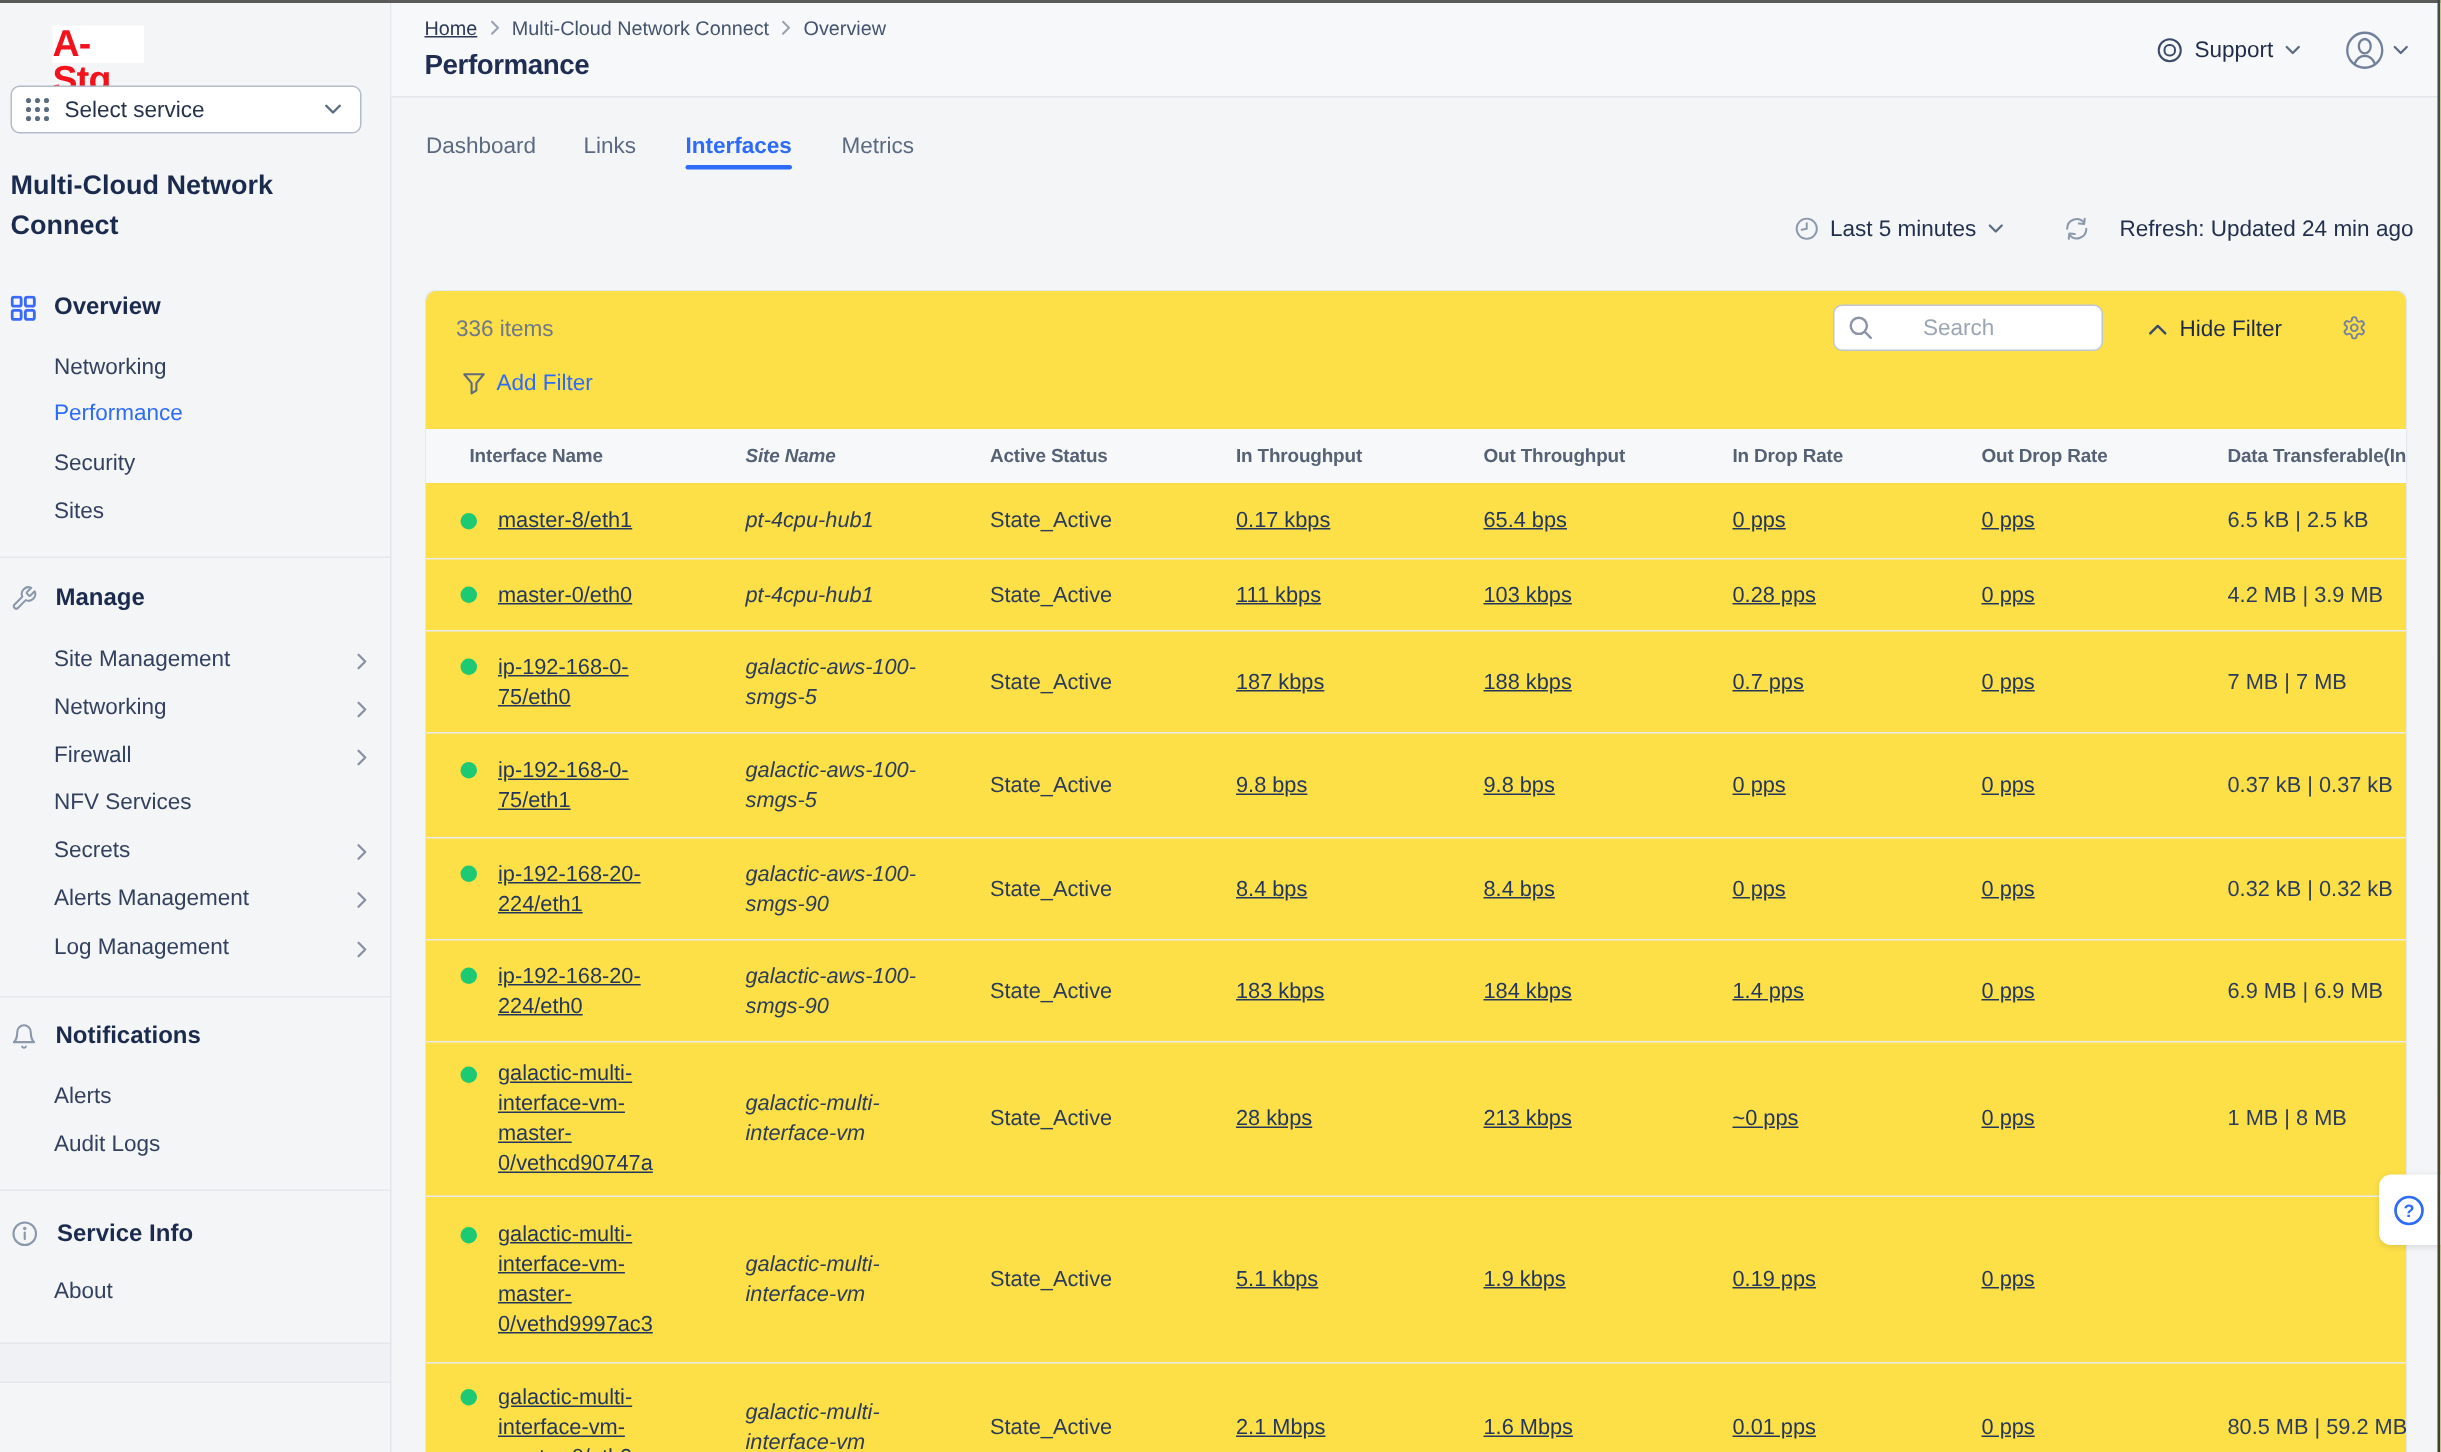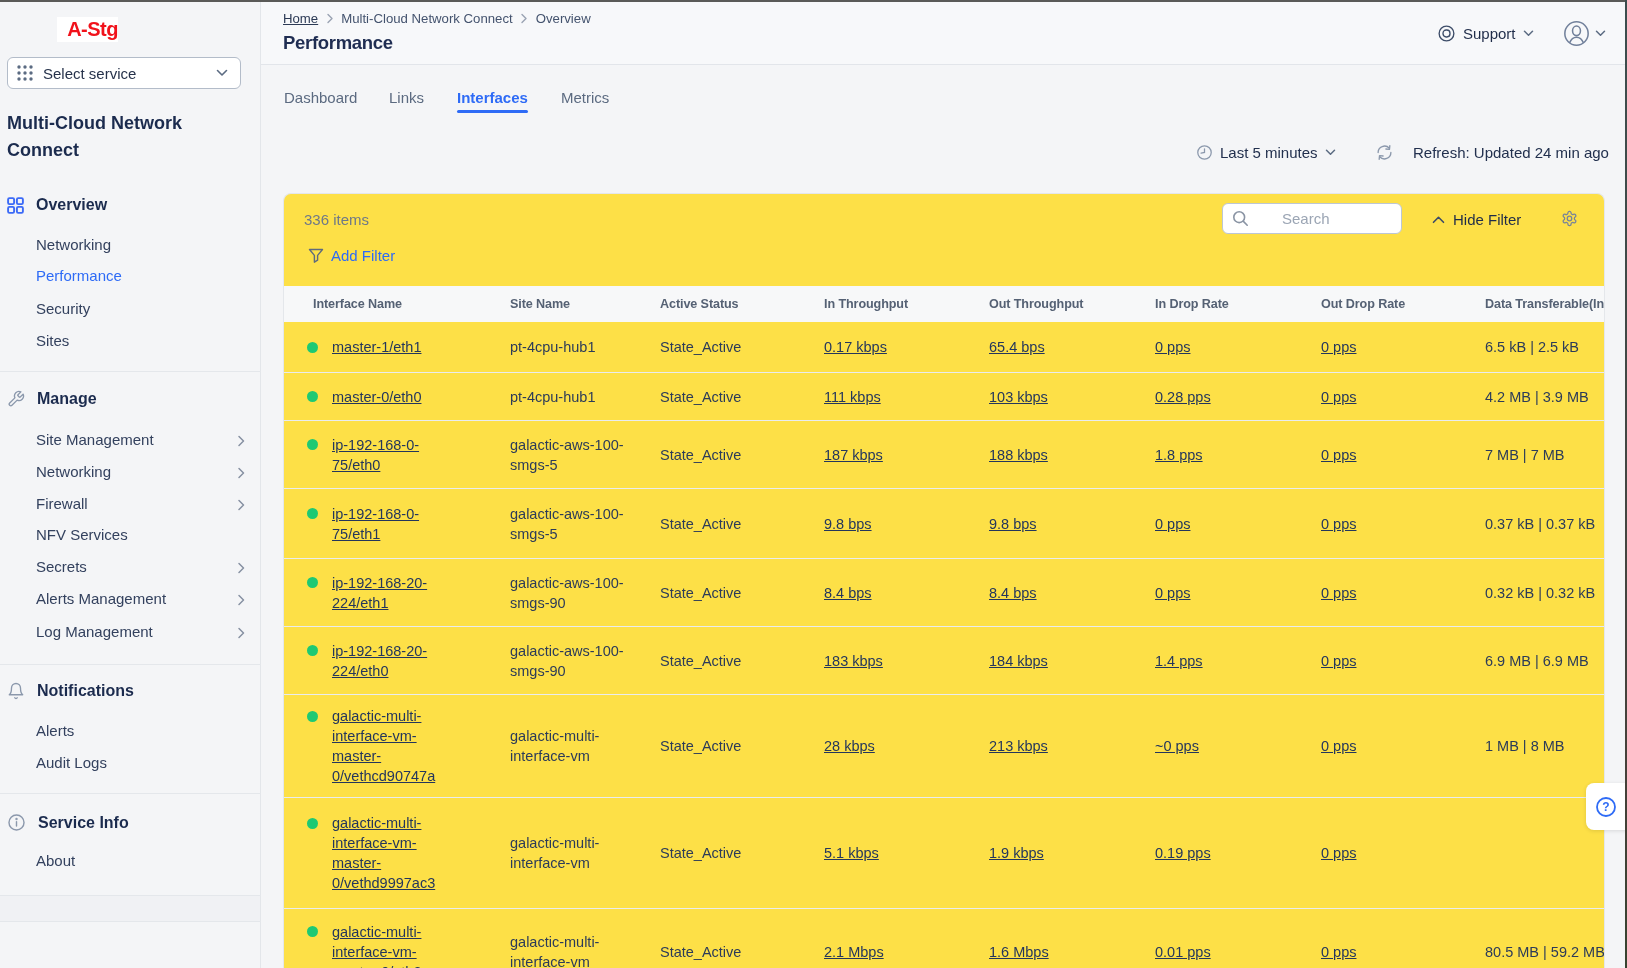--- a/index.html
+++ b/index.html
@@ -4,21 +4,21 @@
 <style>
   * { margin:0; padding:0; box-sizing:border-box; }
   html,body { width:1627px; height:968px; overflow:hidden; }
   body { font-family:"Liberation Sans", sans-serif; background:#f4f5f7; position:relative; }
   .abs { position:absolute; }
   
   #topline { left:0; top:0; width:1627px; height:2px; background:#5a5a58; z-index:50; }
   #rightline { right:0; top:0; width:2px; height:968px; background:linear-gradient(#3c4e4e,#46413a 80%,#37432f); z-index:50; }
   
   #sidebar { left:0; top:0; width:261px; height:968px; background:#f4f5f7; border-right:1px solid #e3e6ea; }
-  #logo { left:57px; top:17px; width:61px; height:25px; background:#fff; color:#f1121b; font-weight:bold; font-size:20px; text-align:right; line-height:24px; letter-spacing:-0.5px; }
+  #logo { left:35px; top:17px; width:61px; height:25px; background:#fff; color:#f1121b; font-weight:bold; font-size:25px; text-align:left; line-height:24px; letter-spacing:-0.5px; }
   #selsvc { left:7px; top:57px; width:234px; height:32px; background:#fff; border:1px solid #b3bcc9; border-radius:6px; display:flex; align-items:center; }
   #selsvc .grid { margin-left:8px; }
   #selsvc .lbl { margin-left:9px; font-size:15px; color:#26324b; }
   #selsvc .chev { position:absolute; right:12px; }
   #svcname { left:7px; top:110px; width:230px; font-size:18px; line-height:27px; font-weight:bold; color:#1b2b4e; }
   .navhead { position:absolute; left:7px; display:flex; align-items:center; gap:12px; font-size:16px; font-weight:bold; color:#1b2b4e; }
   .navitem { position:absolute; left:36px; font-size:15px; color:#33415e; }
   .navitem.active { color:#2e6bf6; }
   .navchev { position:absolute; left:236px; }
   .sdiv { position:absolute; left:0px; width:261px; height:1px; background:#e4e7eb; }
@@ -50,21 +50,21 @@
   
   #thead { position:absolute; left:0; top:92px; width:1320px; height:36px; background:#f7f8f9; }
   .th { position:absolute; top:0; height:36px; display:flex; align-items:center; font-size:12.6px; font-weight:bold; letter-spacing:-0.1px; color:#556174; white-space:nowrap; }
   .row { position:absolute; left:0; width:1320px; border-top:1px solid #e9ecef; }
   .cell { position:absolute; top:0; height:100%; display:flex; align-items:center; font-size:14.5px; color:#2c3b59; line-height:20px; white-space:nowrap; }
   .lnk { color:#24365c; text-decoration:underline; }
   .nwrap { display:flex; align-items:flex-start; }
   .dotw { width:25px; height:20px; display:flex; align-items:center; flex-shrink:0; }
   .dot { width:11px; height:11px; border-radius:50%; background:#1ec973; }
   
-  .c0 { left:23px; } .c1 { left:226px; } .c2 { left:376px; } .c3 { left:540px; }
+  .c0 { left:23px; } .c1 { left:213px;font-style:italic; } .c2 { left:376px; } .c3 { left:540px; }
   .c4 { left:705px; } .c5 { left:871px; } .c6 { left:1037px; } .c7 { left:1201px; }
   .h0 { left:29px; }
   
   #helpbtn { left:1586px; top:783px; width:48px; height:47px; background:#fff; border-radius:8px 0 0 8px; box-shadow:0 1px 4px rgba(0,0,0,0.12); display:flex; align-items:center; padding-left:9px; z-index:40; }
 </style>
 </head>
 <body>
 <div class="abs" id="topline"></div>
 <div class="abs" id="rightline"></div>
 
@@ -279,21 +279,21 @@
     <div class="th c6">Out Drop Rate</div>
     <div class="th c7">Data Transferable(In</div>
   </div>
   <div id="tbody">
     <div class="row" style="top:128px;height:50px;border-top:none">
       <div class="cell c0">
           <span class="nwrap">
             <span class="dotw">
               <span class="dot"></span>
             </span>
-            <span><span class="lnk">master-1/eth1</span></span>
+            <span><span class="lnk">master-8/eth1</span></span>
           </span>
         </div>
       <div class="cell c1">pt-4cpu-hub1</div>
       <div class="cell c2">State_Active</div>
       <div class="cell c3">
           <span class="lnk">0.17 kbps</span>
         </div>
       <div class="cell c4">
           <span class="lnk">65.4 bps</span>
         </div>
@@ -341,21 +341,21 @@
         </div>
       <div class="cell c1">galactic-aws-100-<br>smgs-5</div>
       <div class="cell c2">State_Active</div>
       <div class="cell c3">
           <span class="lnk">187 kbps</span>
         </div>
       <div class="cell c4">
           <span class="lnk">188 kbps</span>
         </div>
       <div class="cell c5">
-          <span class="lnk">1.8 pps</span>
+          <span class="lnk">0.7 pps</span>
         </div>
       <div class="cell c6">
           <span class="lnk">0 pps</span>
         </div>
       <div class="cell c7">7 MB&nbsp;|&nbsp;7 MB</div>
     </div>
     <div class="row" style="top:294px;height:70px">
       <div class="cell c0">
           <span class="nwrap">
             <span class="dotw">

